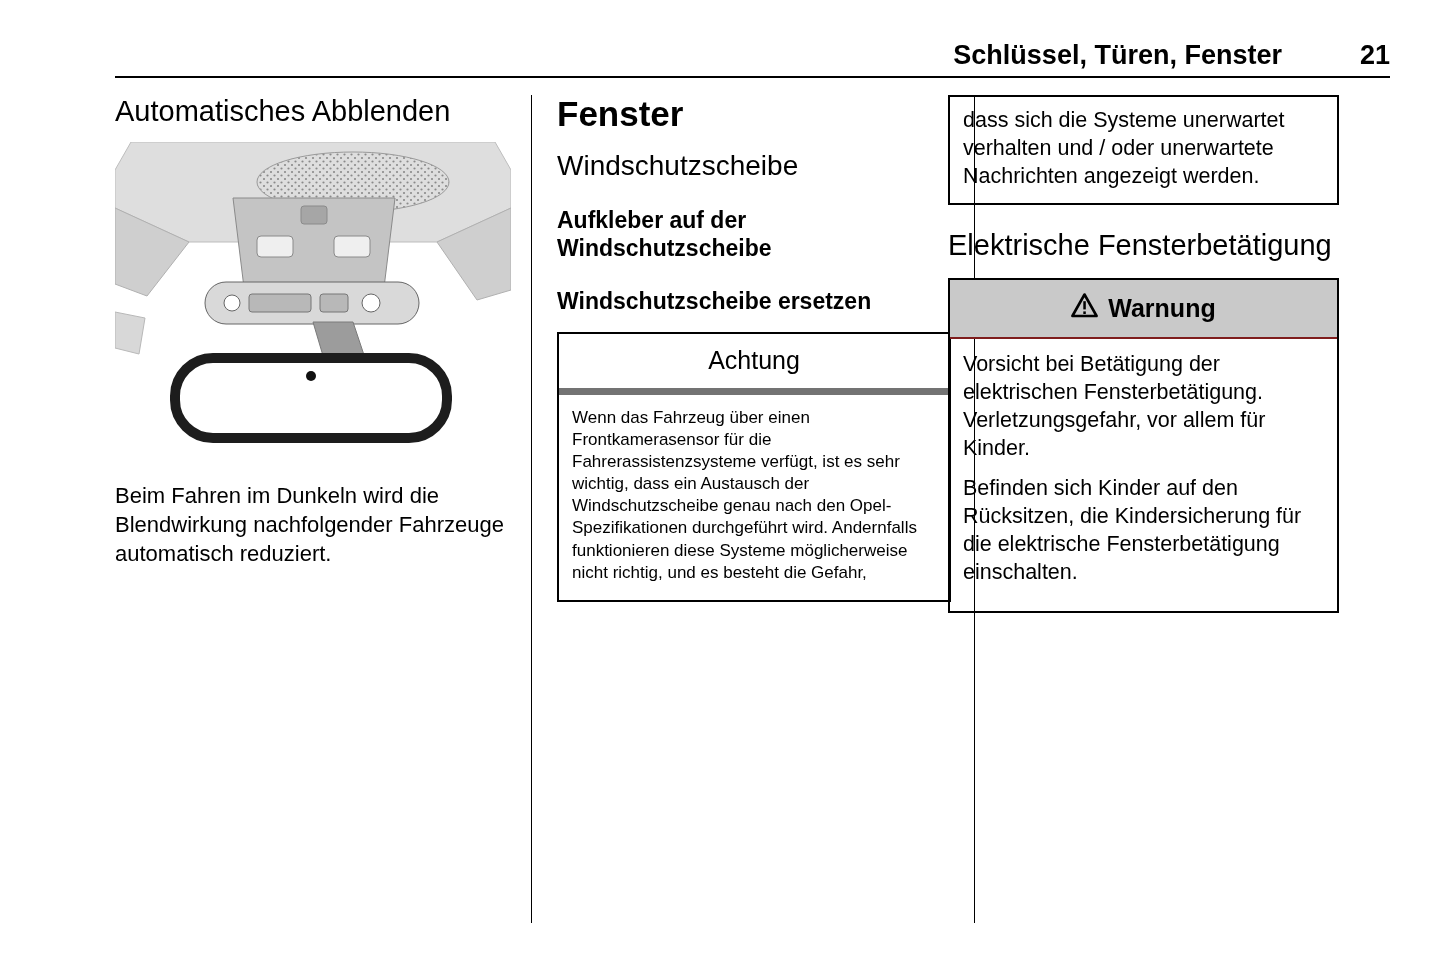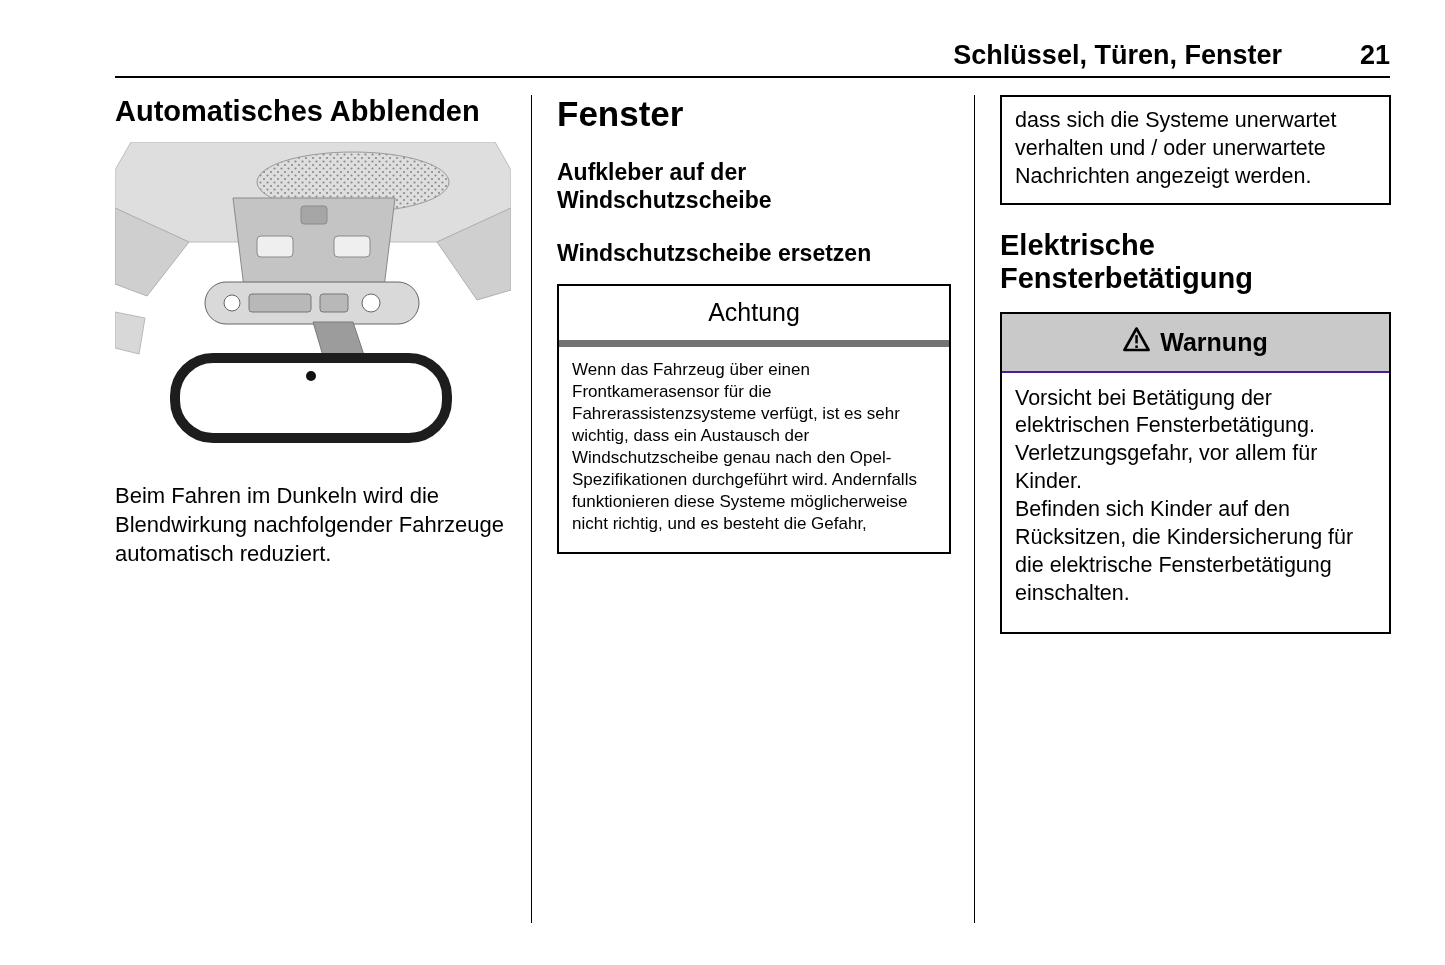--- a/index.html
+++ b/index.html
@@ -23,24 +23,24 @@
 
   
   .vsep { position:absolute; top:95px; height:828px; width:1px; background:#000; }
   .vsep1 { left:531px; }
   .vsep2 { left:974px; }
 
   
   .col { position:absolute; top:95px; }
   .col1 { left:115px; width:398px; }
   .col2 { left:557px; width:394px; }
-  .col3 { left:1000px; width:391px; }
+  .col3 { left:948px; width:391px; }
 
   h1.big { font-size:35px; font-weight:bold; line-height:1.1; }
-  h2.section { font-size:29px; font-weight:bold; line-height:1.15; }
+  h2.section { font-size:29px; font-weight:normal; line-height:1.15; }
   h2.sub { font-size:28px; font-weight:normal; line-height:1.15; margin-top:16px; }
   h3.boldhead { font-size:23px; font-weight:bold; line-height:1.25; margin-top:24px; }
   .wrap-narrow { max-width:300px; }
   p.body { font-size:21.5px; line-height:1.3; margin-top:16px; }
   .col1 p.body { font-size:22px; margin-top:22px; }
 
   
   .figure {
     margin-top:14px; width:396px; height:318px; position:relative; background:#fff;
   }
@@ -53,26 +53,26 @@
     border-bottom:7px solid #737373;
   }
   .plainbox-body { padding:12px 13px 16px; font-size:17px; line-height:1.3; }
 
   
   .contbox { border:2px solid #000; padding:10px 13px 12px; font-size:21.5px; line-height:1.3; }
 
   
   .warnbox { border:2px solid #000; margin-top:16px; }
   .warnbox-head {
-    background:#c9c9c9; border-bottom:2px solid #4c1d95;
+    background:#c9c9c9; border-bottom:2px solid #7f1d1d;
     display:flex; align-items:center; justify-content:center; gap:10px;
     font-size:25px; font-weight:bold; padding:13px 10px;
   }
   .warnbox-body { padding:12px 13px 24px; font-size:21.5px; line-height:1.3; }
-  .warnbox-body p + p { margin-top:0; }
+  .warnbox-body p + p { margin-top:12px; }
 
   .warn-icon { display:inline-block; }
 </style>
 </head>
 <body>
 
 <div class="page">
 
   <div class="header-line">
     <span>Schlüssel, Türen, Fenster</span>
@@ -121,20 +121,21 @@
         <rect x="60" y="216" width="272" height="80" rx="38" fill="#ffffff" stroke="#1d1d1d" stroke-width="10"></rect>
         <circle cx="196" cy="234" r="5" fill="#111"></circle>
       </svg>
     </div>
 
     <p class="body">Beim Fahren im Dunkeln wird die Blendwirkung nachfolgender Fahrzeuge automatisch reduziert.</p>
   </div>
 
   <div class="col col2">
     <h1 class="big">Fenster</h1>
+    <h2 class="sub">Windschutzscheibe</h2>
     <h3 class="boldhead wrap-narrow">Aufkleber auf der Windschutzscheibe</h3>
     <h3 class="boldhead">Windschutzscheibe ersetzen</h3>
 
     <div class="plainbox">
       <div class="plainbox-title">Achtung</div>
       <div class="plainbox-body">Wenn das Fahrzeug über einen Frontkamerasensor für die Fahrerassistenzsysteme verfügt, ist es sehr wichtig, dass ein Austausch der Windschutzscheibe genau nach den Opel-Spezifikationen durchgeführt wird. Andernfalls funktionieren diese Systeme möglicherweise nicht richtig, und es besteht die Gefahr,</div>
     </div>
   </div>
 
   <div class="col col3">

